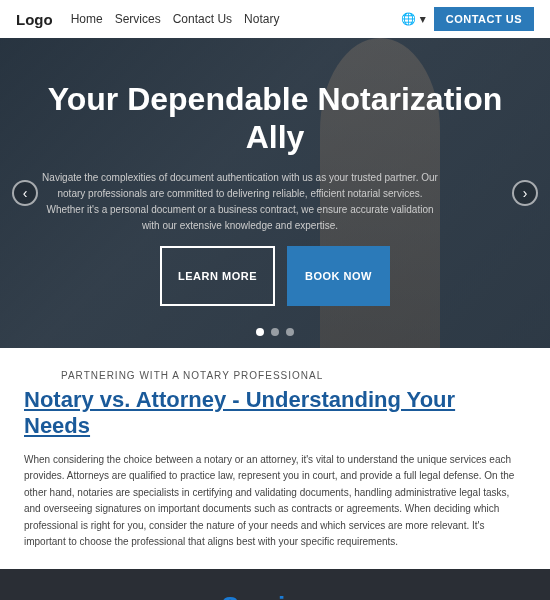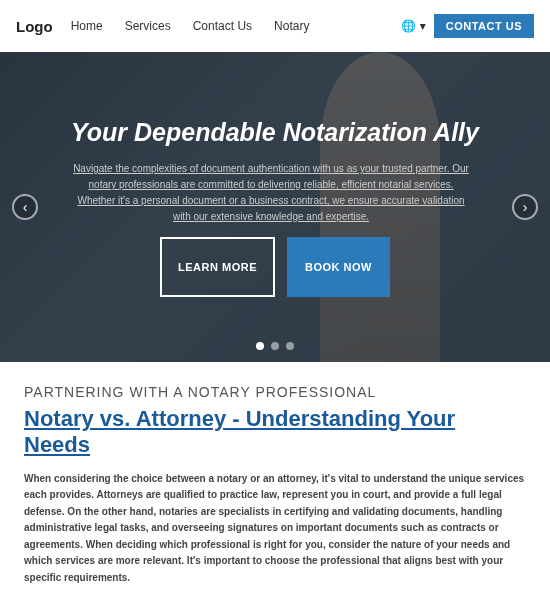--- a/index.html
+++ b/index.html
@@ -4,28 +4,28 @@
   <style>
     * { margin: 0; padding: 0; box-sizing: border-box; }
     body { font-family: Arial, sans-serif; width: 550px; height: 600px; overflow: hidden; background: #fff; }
 
     
     .navbar {
       display: flex;
       align-items: center;
       justify-content: space-between;
       padding: 0 16px;
-      height: 52px;
+      height: 38px;
       background: #fff;
       z-index: 10;
       position: relative;
     }
     .nav-left { display: flex; align-items: center; gap: 18px; }
     .nav-logo { font-weight: bold; font-size: 15px; color: #222; }
-    .nav-links { display: flex; gap: 22px; }
+    .nav-links { display: flex; gap: 12px; }
     .nav-link { font-size: 12px; color: #333; text-decoration: none; cursor: pointer; }
     .nav-right { display: flex; align-items: center; gap: 8px; }
     .nav-globe { display: flex; align-items: center; gap: 3px; font-size: 12px; color: #333; cursor: pointer; }
     .contact-btn {
       background: #2b7ab9;
       color: #fff;
       border: none;
       padding: 6px 12px;
       font-size: 11px;
       font-weight: bold;
@@ -58,33 +58,31 @@
       border-radius: 50% 50% 0 0 / 30% 30% 0 0;
     }
     .hero-content {
       position: relative;
       text-align: center;
       padding: 0 40px;
       z-index: 2;
     }
     .hero-title {
       color: #fff;
-      font-size: 25px;
+      font-size: 32px;
       font-weight: bold;
       margin-bottom: 14px;
       line-height: 1.2;
-      font-style: italic;
     }
     .hero-desc {
       color: #ccc;
       font-size: 10px;
       line-height: 1.6;
       margin-bottom: 12px;
       max-width: 400px;
-      text-decoration: underline;
     }
     .hero-buttons { display: flex; gap: 12px; justify-content: center; }
     .btn-learn {
       background: transparent;
       border: 2px solid #fff;
       color: #fff;
       padding: 22px 16px;
       font-size: 11px;
       font-weight: bold;
       cursor: pointer;
@@ -132,39 +130,39 @@
       background: rgba(255,255,255,0.5);
     }
     .hero-dot.active { background: #fff; }
 
     
     .section-notary {
       background: #fff;
       padding: 22px 24px 18px 24px;
     }
     .section-sub {
-      font-size: 14px;
+      font-size: 10px;
       color: #555;
       letter-spacing: 1px;
       text-transform: uppercase;
       margin-bottom: 6px;
+      margin-left: 37px;
     }
     .section-title {
       font-size: 22px;
       font-weight: bold;
       color: #1a5a9a;
       line-height: 1.2;
       margin-bottom: 12px;
       text-decoration: underline;
     }
     .section-body {
       font-size: 10px;
       color: #444;
       line-height: 1.65;
-      font-weight: bold;
     }
 
     
     .section-services {
       background: #2a2e35;
       padding: 22px 16px;
       text-align: center;
     }
     .services-title {
       font-size: 26px;

